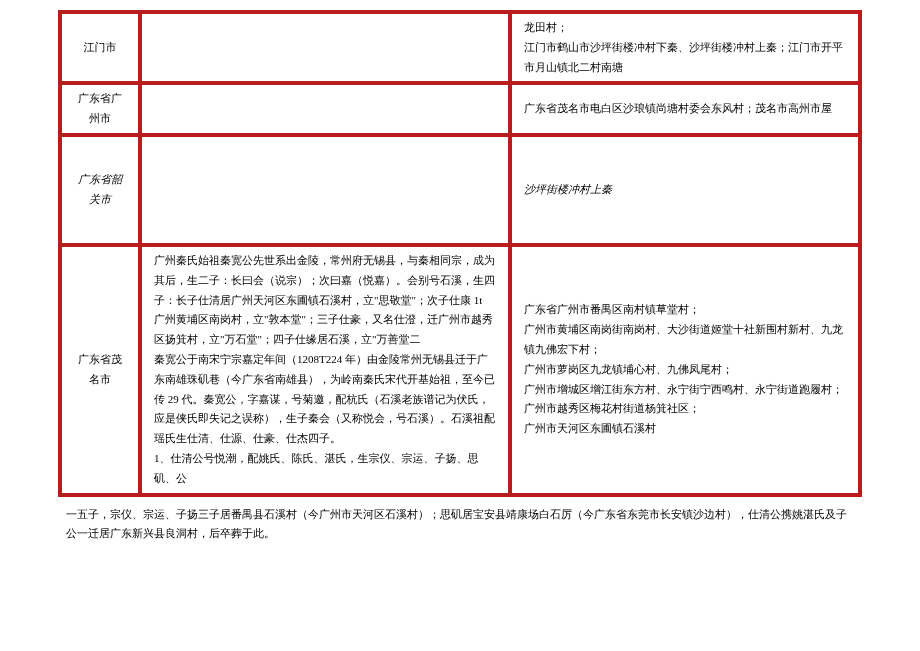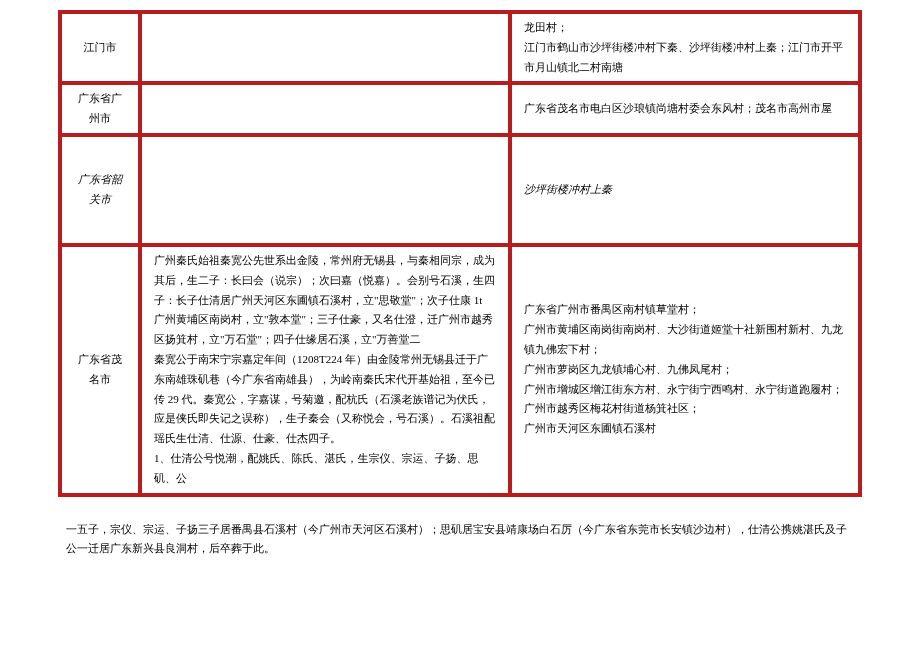--- a/index.html
+++ b/index.html
@@ -26,24 +26,23 @@
       word-break: break-all;
     }
     .col-region { width: 80px; text-align: center; margin-left: 24px; }
     .col-history { width: 370px; }
     .col-distribution { width: 350px; }
     .tall-row td { height: 110px; font-style: italic; }
     .medium-row td { height: 45px; }
     .big-row td { height: 200px; }
     .footer-text {
       width: 800px;
-      margin: 24px auto 0 auto;
+      margin: 8px auto 0 auto;
       padding: 0 6px;
       line-height: 1.8;
-      font-family: Liberation Mono, monospace;
     }
   </style>
 </head>
 <body>
 
 <table class="doc-table">
   <tbody>
       <tr>
     <td class="col-region">江门市</td>
     <td class="col-history"></td>

